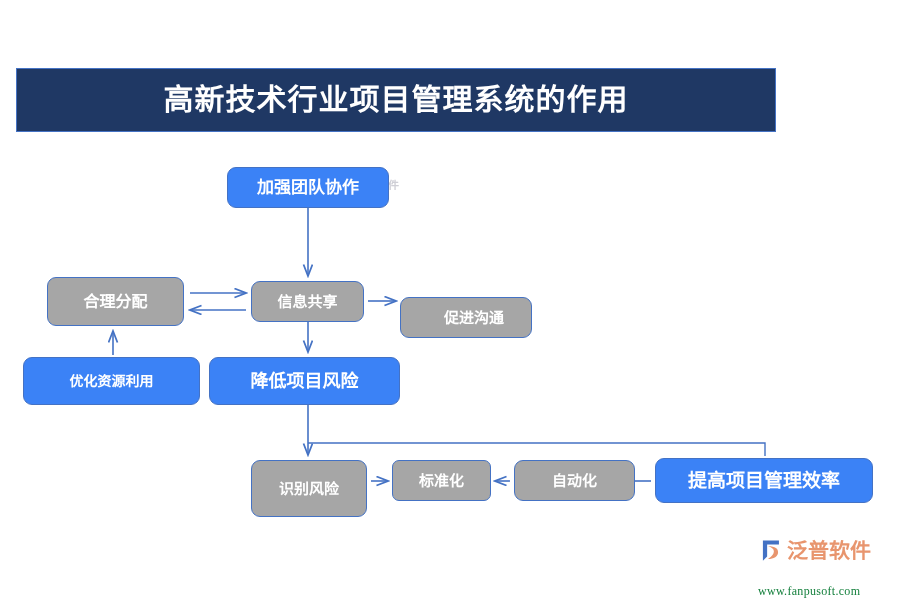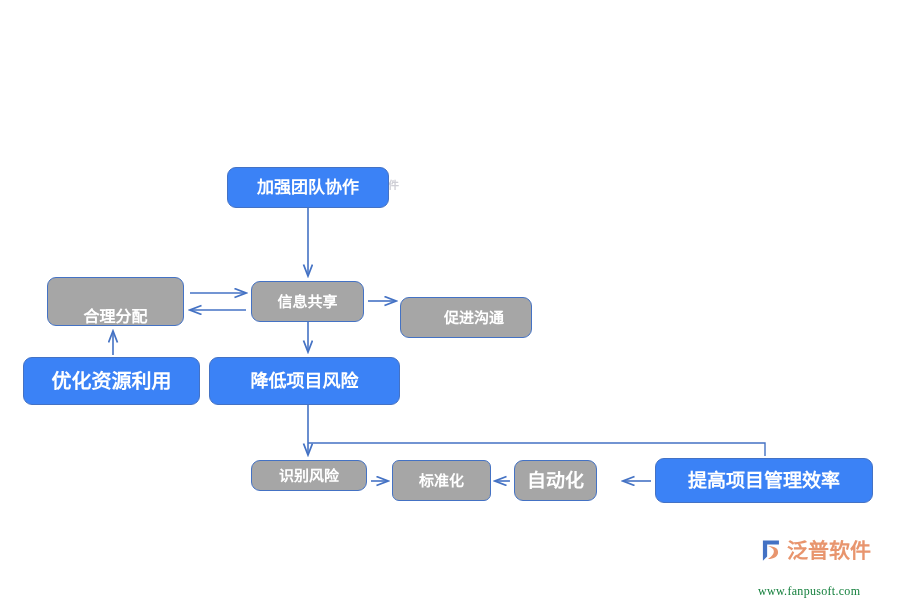--- a/index.html
+++ b/index.html
@@ -120,20 +120,23 @@
     margin-top: 21px;
     margin-left: 1px;
     letter-spacing: 0.3px;
   }
 </style>
 </head>
 <body>
 
 <div id="canvas">
 
+  <div id="title-banner">
+    <span id="title-text">高新技术行业项目管理系统的作用</span>
+  </div>
 
   <div id="watermark-text">泛普软件</div>
 
   <svg id="connectors" viewBox="0 0 900 600" width="900" height="600" xmlns="http://www.w3.org/2000/svg">
     <defs>
       <marker id="ah" markerWidth="9" markerHeight="9" refX="7.6" refY="3.2" orient="auto" markerUnits="strokeWidth">
         <path d="M0.4,0.4 L7.6,3.2 L0.4,6.0" fill="none" stroke="#4472c4" stroke-width="1.1"></path>
       </marker>
     </defs>
 
@@ -179,49 +182,49 @@
 
     <g>
       <path d="M765,456 L765,443 L308,443" fill="none" stroke="#4472c4" stroke-width="1.4"></path>
     </g>
   </svg>
 
   <div class="node blue" style="left:227px; top:167px; width:162px; height:41px; font-size:17px;">
     <span>加强团队协作</span>
   </div>
 
-  <div class="node gray" style="left:47px; top:277px; width:137px; height:49px; font-size:16px;align-items:flex-end;">
+  <div class="node gray" style="left:47px; top:277px; width:137px; height:49px; font-size:16px;">
     <span>合理分配</span>
   </div>
 
   <div class="node gray" style="left:251px; top:281px; width:113px; height:41px; font-size:15px;">
     <span>信息共享</span>
   </div>
 
   <div class="node gray" style="left:400px; top:297px; width:132px; height:41px; font-size:15px;padding-left:16px;">
     <span>促进沟通</span>
   </div>
 
-  <div class="node blue" style="left:23px; top:357px; width:177px; height:48px; font-size:20px;">
+  <div class="node blue" style="left:23px; top:357px; width:177px; height:48px; font-size:14px;">
     <span>优化资源利用</span>
   </div>
 
   <div class="node blue" style="left:209px; top:357px; width:191px; height:48px; font-size:18px;">
     <span>降低项目风险</span>
   </div>
 
-  <div class="node gray" style="left:251px; top:460px; width:116px; height:31px; font-size:15px;">
+  <div class="node gray" style="left:251px; top:460px; width:116px; height:57px; font-size:15px;">
     <span>识别风险</span>
   </div>
 
   <div class="node gray" style="left:392px; top:460px; width:99px; height:41px; font-size:15px;border-radius:7px;">
     <span>标准化</span>
   </div>
 
-  <div class="node gray" style="left:514px; top:460px; width:83px; height:41px; font-size:19px;">
+  <div class="node gray" style="left:514px; top:460px; width:121px; height:41px; font-size:15px;">
     <span>自动化</span>
   </div>
 
   <div class="node blue" style="left:655px; top:458px; width:218px; height:45px; font-size:19px;">
     <span>提高项目管理效率</span>
   </div>
 
   <div id="logo">
     <div id="logo-row">
       <svg id="logo-mark" viewBox="0 0 32 32" xmlns="http://www.w3.org/2000/svg">

